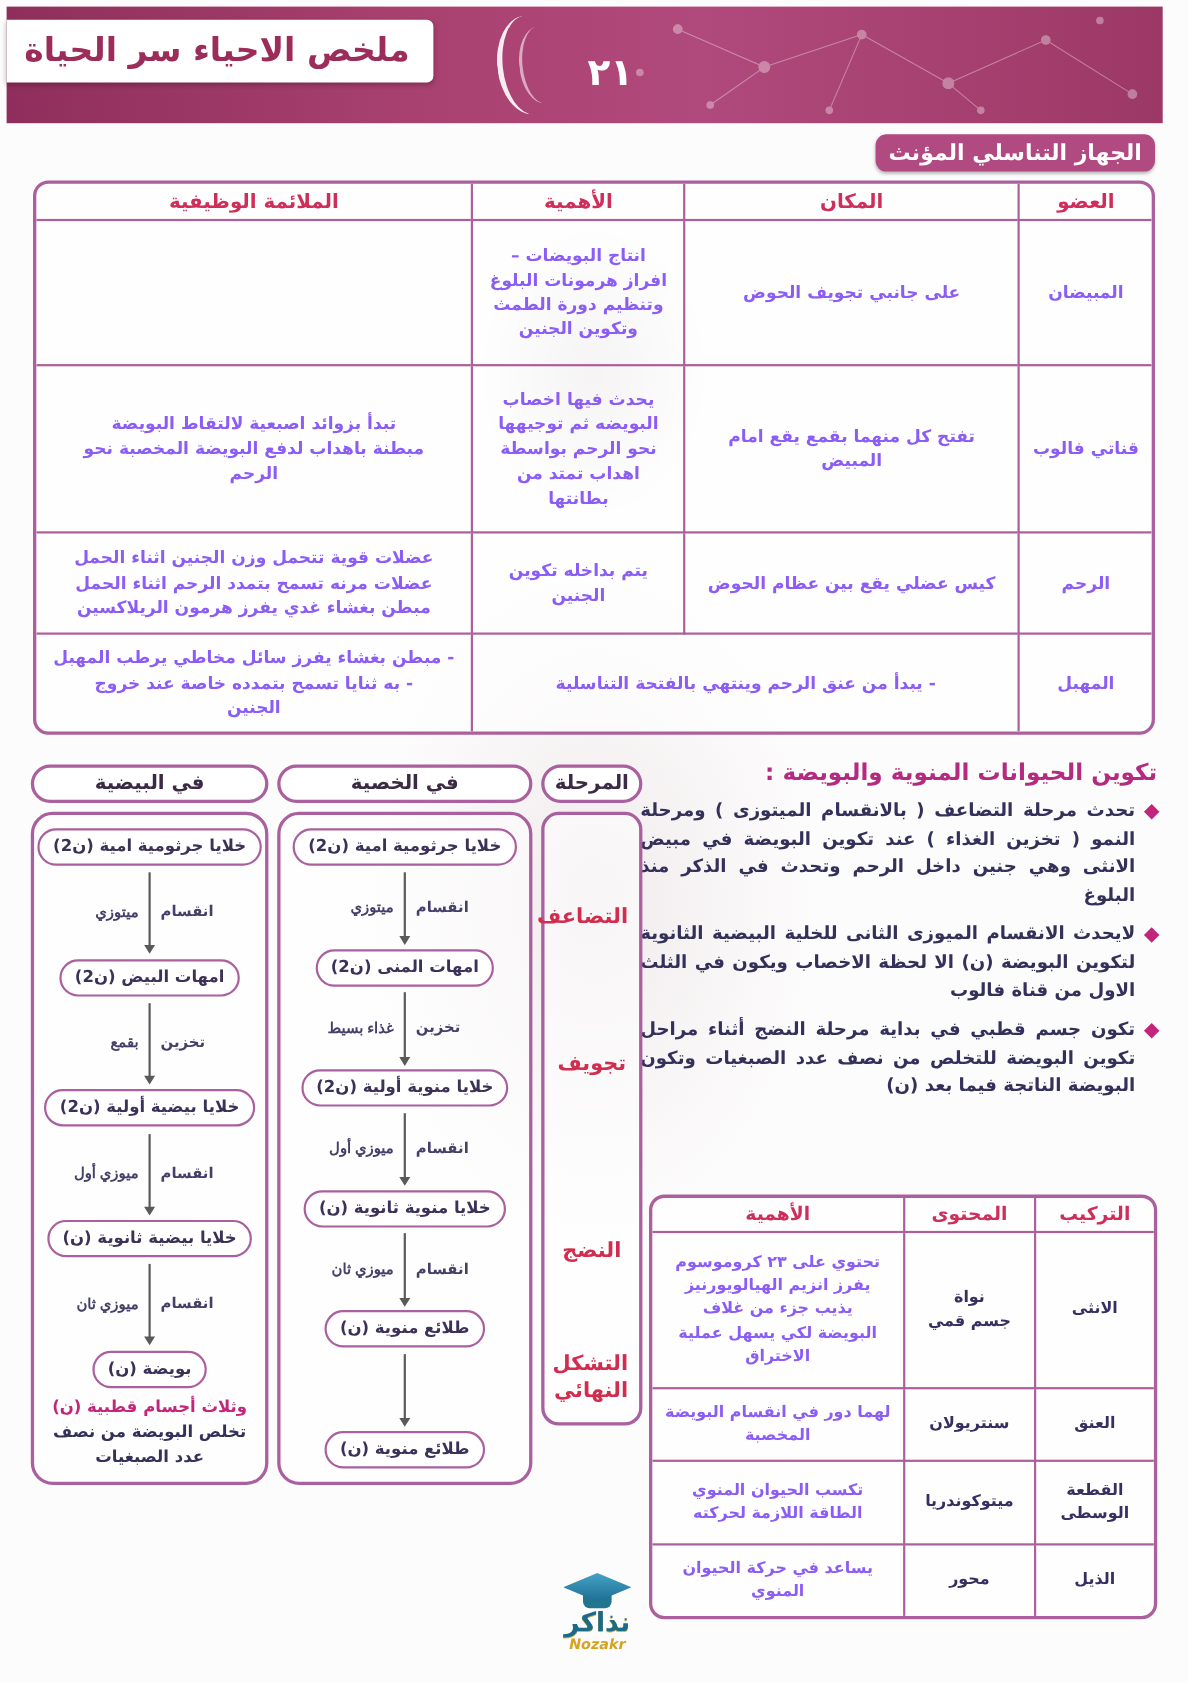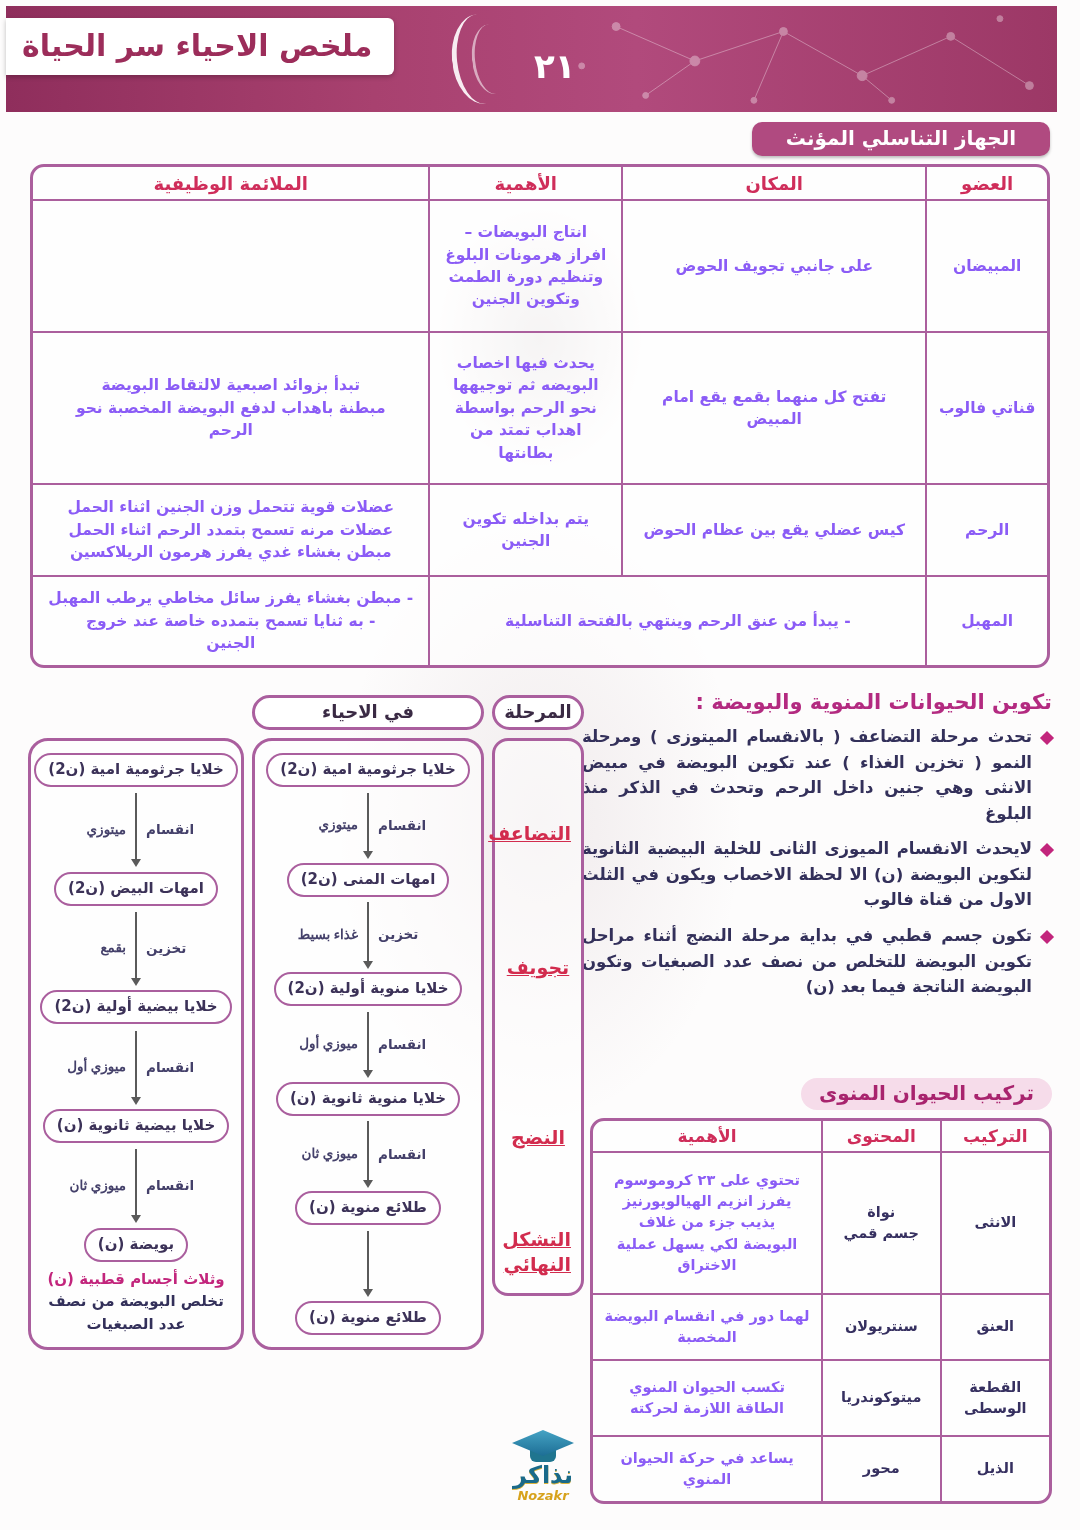--- a/index.html
+++ b/index.html
@@ -21,21 +21,21 @@
 
   
   .watermark { position:absolute; top:170px; left:190px; width:700px; height:1050px; z-index:0;
     background:
       radial-gradient(ellipse 150px 190px at 50% 16%, rgba(125,105,105,.16), transparent 68%),
       radial-gradient(ellipse 290px 430px at 50% 62%, rgba(150,115,125,.12), transparent 70%); }
 
   
   .sec { z-index:2; }
   .pill { width:max-content; background:#b04a80; color:#fff; font-weight:bold; font-size:20px;
-    padding:4px 34px 6px; border-radius:10px; box-shadow:0 2px 3px rgba(0,0,0,.25); }
+    padding:4px 12px 6px; border-radius:10px; box-shadow:0 2px 3px rgba(0,0,0,.25); }
   .dtable-wrap { border:3px solid #ab5f9d; border-radius:14px; overflow:hidden; background:rgba(255,255,255,.58); margin-top:8px; }
   table.dtable { width:100%; border-collapse:separate; border-spacing:0; }
   .dtable th, .dtable td { border-left:2px solid #ab5f9d; border-bottom:2px solid #ab5f9d;
     text-align:center; vertical-align:middle; padding:4px 8px; white-space:pre-line; }
   .dtable th:last-child, .dtable td:last-child { border-left:none; }
   .dtable tr:last-child td { border-bottom:none; }
   .dtable th { color:#cf2d5a; font-weight:bold; font-size:18px; }
   .dtable td { color:#8b5cf6; font-weight:bold; font-size:15.5px; line-height:1.45; }
 
   
@@ -50,21 +50,21 @@
   .bullet .star { flex:0 0 auto; width:10px; height:10px; background:#c2257c; transform:rotate(45deg); margin-top:9px; }
   .bullet .txt { color:#33305a; font-weight:bold; font-size:16.5px; line-height:1.55; text-align:justify; }
 
   
   .flow { position:absolute; top:695px; left:28px; width:556px; z-index:2; }
   .flow-heads, .flow-cols { display:grid; grid-template-columns:92px 232px 216px; gap:8px; }
   .fc-head { border:3px solid #aa5f9e; border-radius:18px; background:#fff; text-align:center;
     font-weight:bold; font-size:18px; color:#3a2a44; padding:3px 0 5px; }
   .flow-cols { margin-top:8px; }
   .stage-col { position:relative; border:3px solid #aa5f9e; border-radius:16px; height:558px; background:rgba(255,255,255,.5); }
-  .stage-lbl { position:absolute; width:100%; text-align:center; color:#d22c4e; font-weight:bold; font-size:19px; line-height:1.3; padding:0 10px;text-decoration:underline; }
+  .stage-lbl { position:absolute; width:100%; text-align:center; color:#d22c4e; font-weight:bold; font-size:19px; line-height:1.3; padding:0 10px; }
   .s1{top:80px} .s2{top:214px} .s3{top:384px} .s4{top:486px}
   .fc-col { border:3px solid #aa5f9e; border-radius:20px; height:612px; display:flex; flex-direction:column;
     align-items:center; padding:12px 8px; background:rgba(255,255,255,.5); }
   .fc-box { border:2px solid #aa5f9e; border-radius:18px; background:#fff; padding:5px 12px 7px;
     font-size:15px; font-weight:bold; color:#3c3258; white-space:nowrap; }
   .fc-arrow { flex:1 1 auto; min-height:40px; width:100%; display:grid; grid-template-columns:1fr 12px 1fr; align-items:center; }
   .fc-arrow .lblR { text-align:left; padding-left:4px; font-size:13.5px; font-weight:bold; color:#44406a; }
   .fc-arrow .lblL { text-align:right; padding-right:4px; font-size:13.5px; font-weight:bold; color:#44406a;font-family:Liberation Serif, serif; }
   .fc-arrow .stem { position:relative; width:2px; height:85%; background:#5a5a5a; justify-self:center; align-self:center; }
   .fc-arrow .stem::after { content:""; position:absolute; bottom:-2px; left:-4px; width:0; height:0;
@@ -202,21 +202,22 @@
     </div>
     <div class="bullet">
       <span class="star"></span>
       <span class="txt">تكون جسم قطبي في بداية مرحلة النضج أثناء مراحل تكوين البويضة للتخلص من نصف عدد الصبغيات وتكون البويضة الناتجة فيما بعد (ن)</span>
     </div>
   </section>
 
   <section class="flow sec">
     <div class="flow-heads">
       <div class="fc-head">المرحلة</div>
-      <div class="fc-head">في الاحياء</div>
+      <div class="fc-head">في الخصية</div>
+      <div class="fc-head">في البيضية</div>
     </div>
     <div class="flow-cols">
 
       <div class="stage-col">
         <div class="stage-lbl s1">التضاعف</div>
         <div class="stage-lbl s2">تجويف</div>
         <div class="stage-lbl s3">النضج</div>
         <div class="stage-lbl s4">التشكل النهائي</div>
       </div>
 
@@ -283,21 +284,20 @@
         <div class="fc-note">
           <span class="a">وثلاث أجسام قطبية (ن)</span>
           <span class="b">تخلص البويضة من نصف عدد الصبغيات</span>
         </div>
       </div>
 
     </div>
   </section>
 
   <section class="sperm sec">
-    <div class="sperm-title">تركيب الحيوان المنوى</div>
     <div class="dtable-wrap">
       <table class="dtable">
         <colgroup>
             <col style="width:24%">
             <col style="width:26%">
             <col style="width:50%">
           </colgroup>
         <tbody>
             <tr class="srh-hdr">
           <th>التركيب</th>

